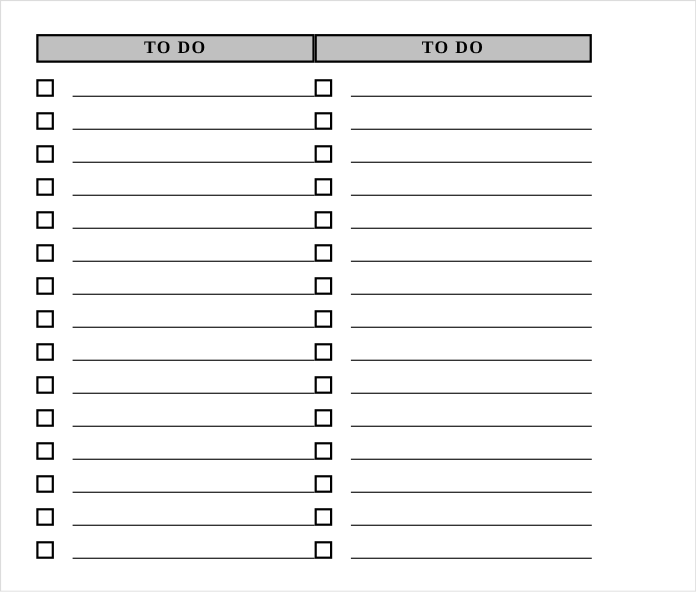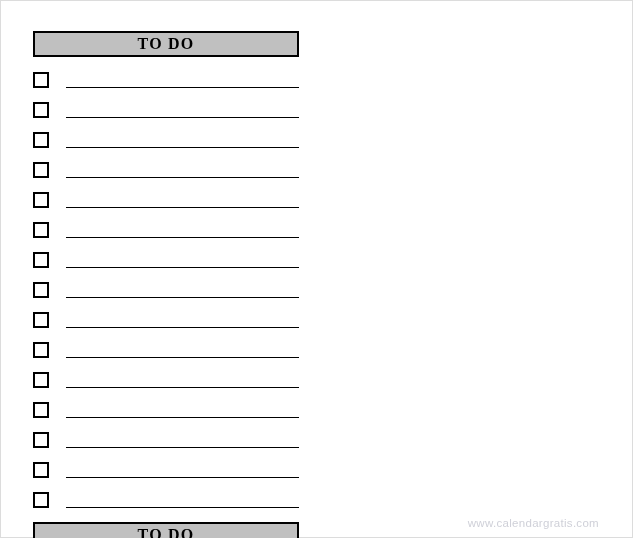--- a/index.html
+++ b/index.html
@@ -24,21 +24,21 @@
   }
 
   
   #columns {
     position: absolute;
     left: 0;
     top: 0;
     width: 588px;
     height: 538px;
     display: flex;
-    flex-direction: column;
+    flex-direction: row;
     justify-content: space-between;
     padding: 30px 51px 0 32px;
     box-sizing: border-box;
   }
 
   .todo-column {
     width: 266px;
     display: flex;
     flex-direction: column;
   }
@@ -256,15 +256,14 @@
           </div>
           <div class="task-row">
             <div class="task-checkbox"></div>
             <div class="task-line-wrap"><span></span><div class="task-line"></div></div>
           </div>
         </div>
     </div>
 
   </div>
 
-  <div id="watermark">www.calendargratis.com</div>
 
 </div>
 
 </body></html>

